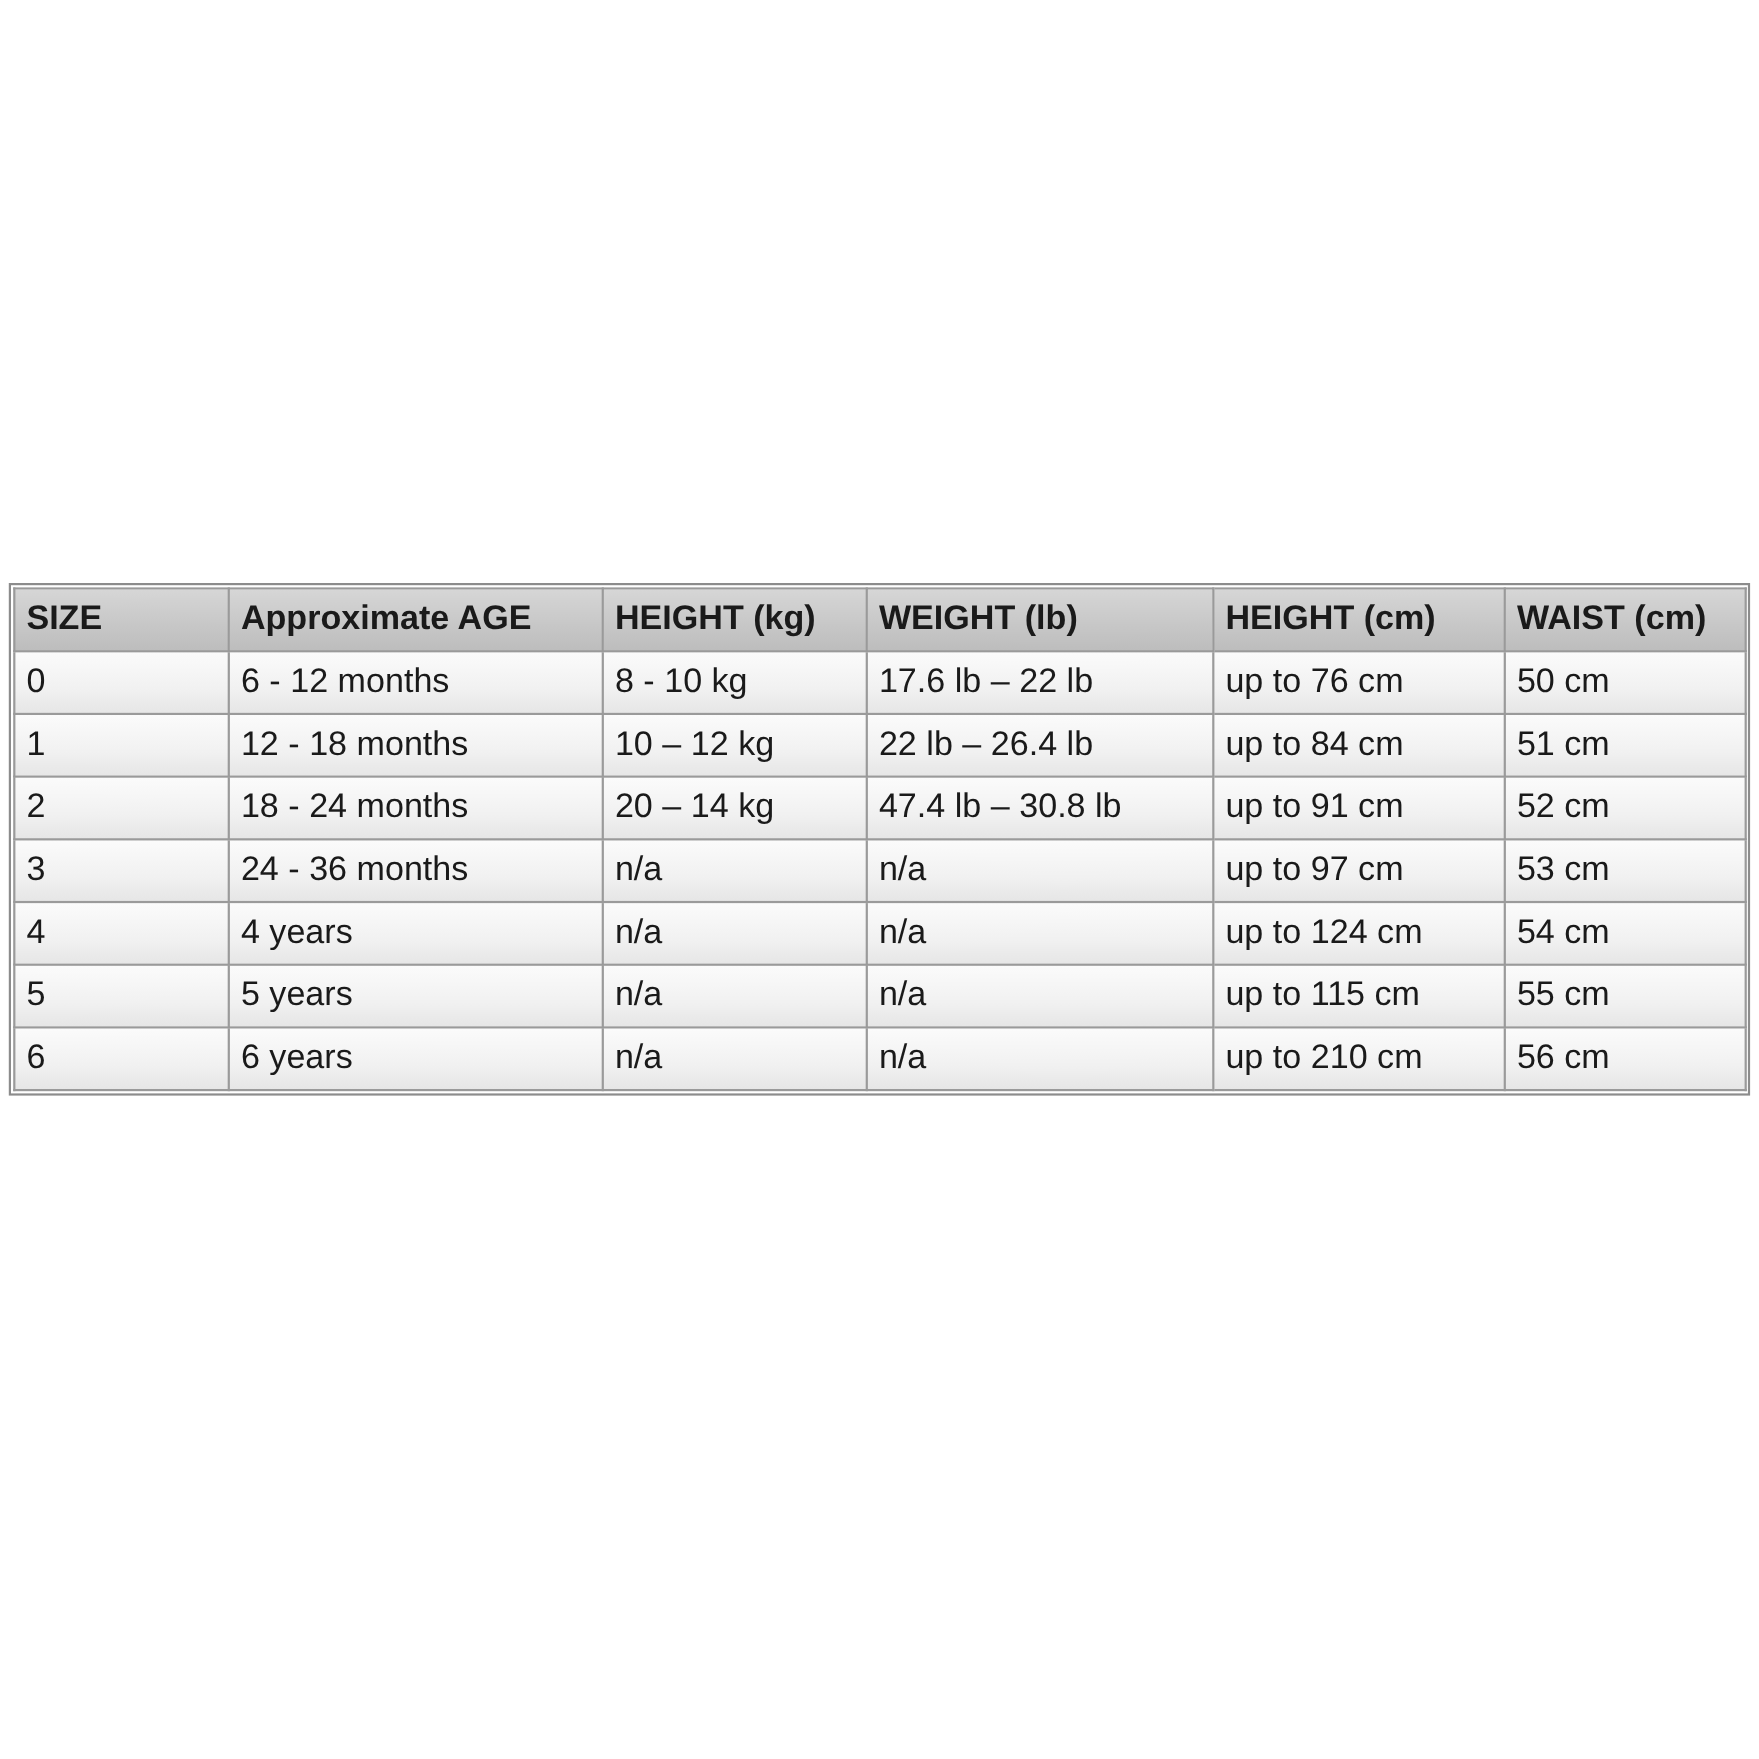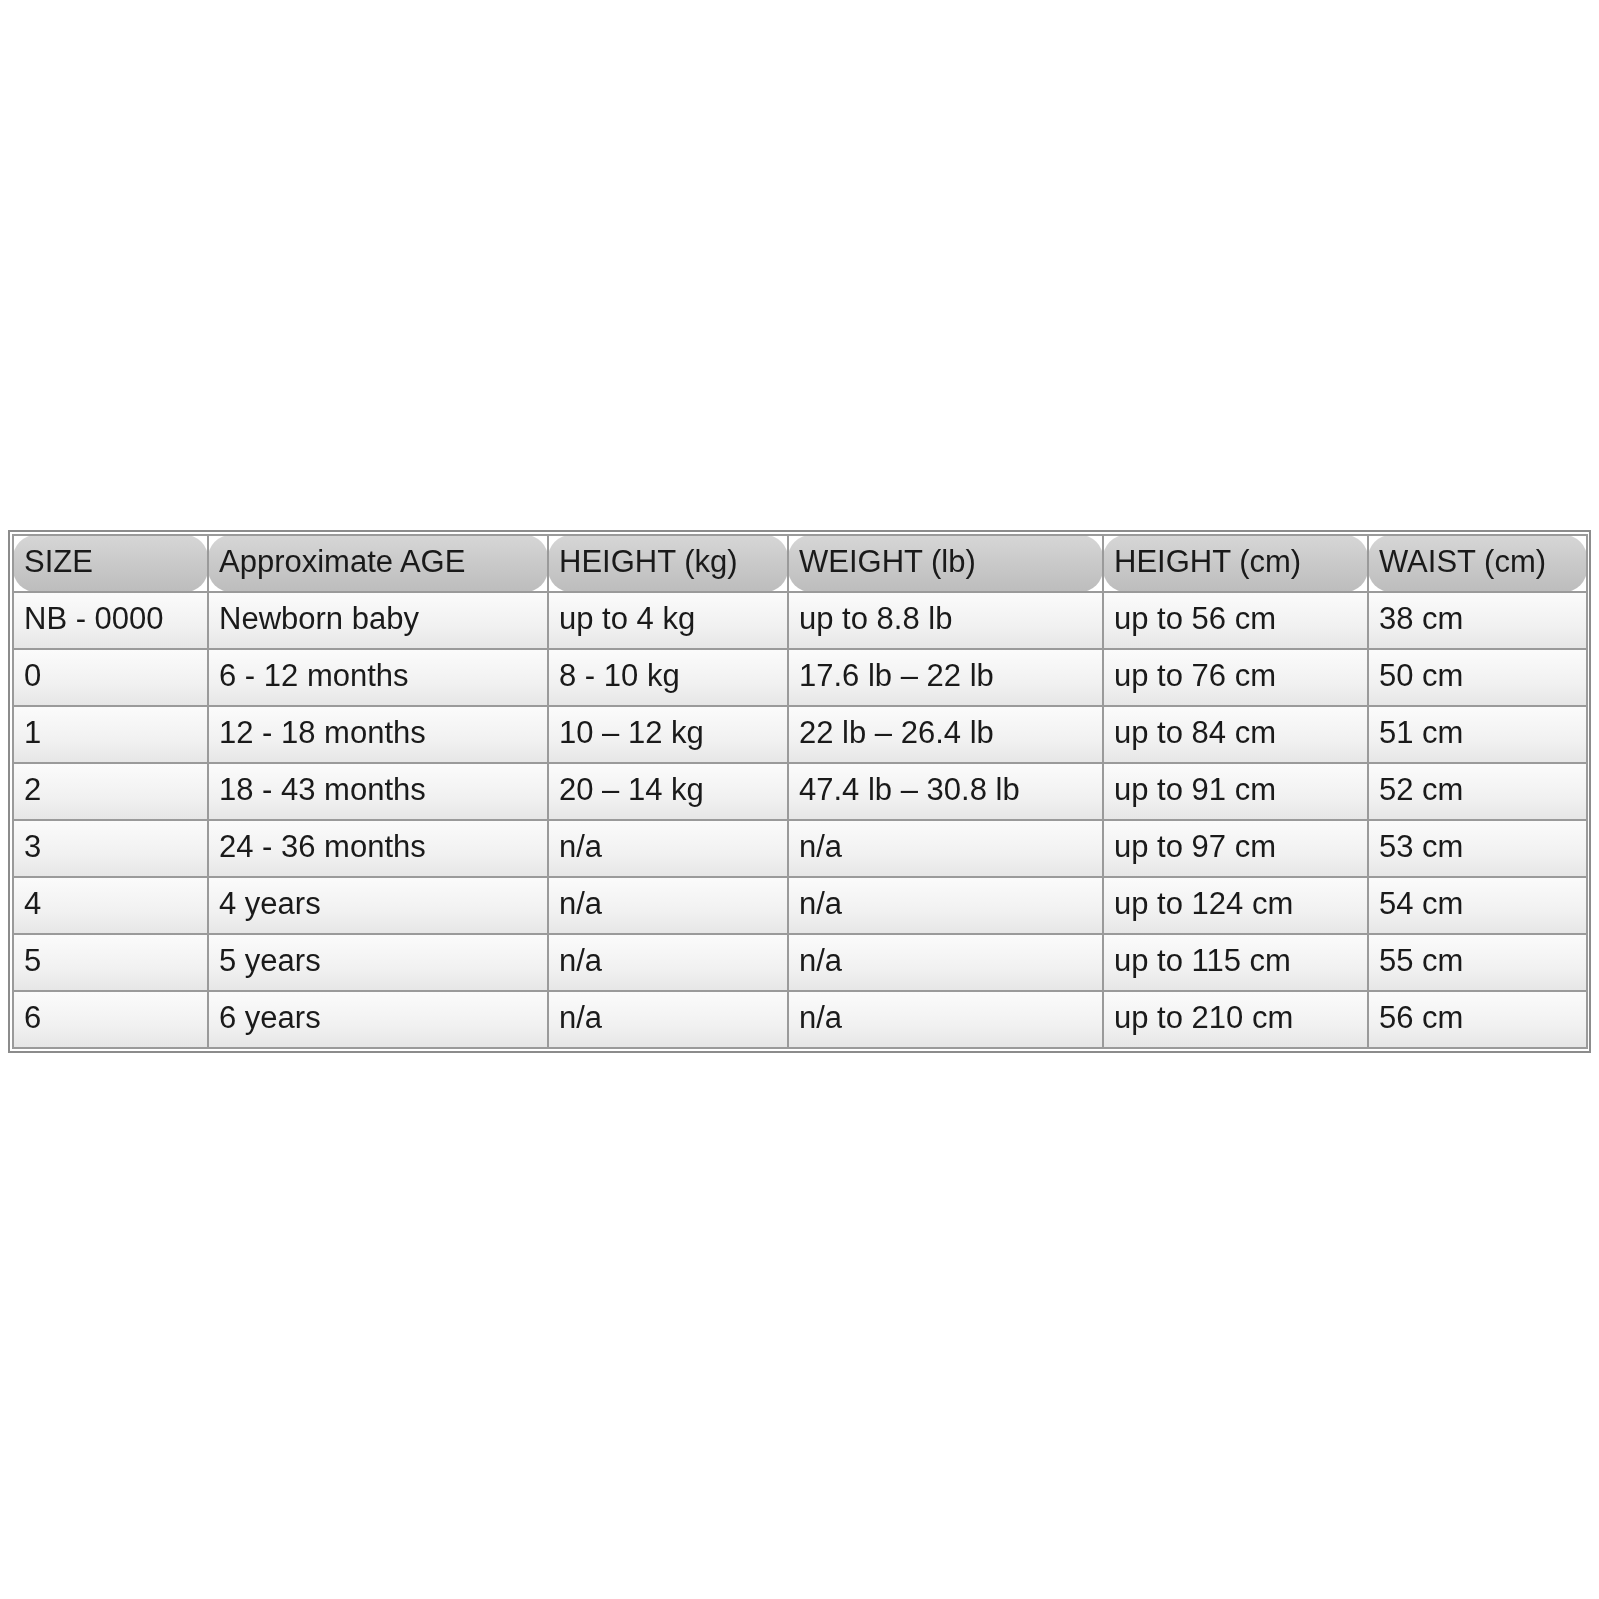--- a/index.html
+++ b/index.html
@@ -49,22 +49,21 @@
     line-height: 1.12;
     color: #1a1a1a;
     text-align: left;
     vertical-align: middle;
     height: 45px;
     white-space: nowrap;
     overflow: hidden;
   }
   table.size-chart thead th {
     background: linear-gradient(to bottom, #d6d6d6 0%, #c8c8c8 55%, #bdbdbd 100%);
-    font-weight: normal;
-    border-radius: 23px;
+    font-weight: bold;
   }
   table.size-chart tbody tr td {
     background: linear-gradient(to bottom, #fbfbfb 0%, #f1f1f1 60%, #e6e6e6 100%);
   }
 </style>
 </head>
 <body>
 
 <div id="page">
   <div id="table-wrap">
@@ -82,46 +81,38 @@
           <th>SIZE</th>
           <th>Approximate AGE</th>
           <th>HEIGHT (kg)</th>
           <th>WEIGHT (lb)</th>
           <th>HEIGHT (cm)</th>
           <th>WAIST (cm)</th>
         </tr>
       </thead>
       <tbody>
         <tr>
-          <td>NB - 0000</td>
-          <td>Newborn baby</td>
-          <td>up to 4 kg</td>
-          <td>up to 8.8 lb</td>
-          <td>up to 56 cm</td>
-          <td>38 cm</td>
-        </tr>
-        <tr>
           <td>0</td>
           <td>6 - 12 months</td>
           <td>8 - 10 kg</td>
           <td>17.6 lb – 22 lb</td>
           <td>up to 76 cm</td>
           <td>50 cm</td>
         </tr>
         <tr>
           <td>1</td>
           <td>12 - 18 months</td>
           <td>10 – 12 kg</td>
           <td>22 lb – 26.4 lb</td>
           <td>up to 84 cm</td>
           <td>51 cm</td>
         </tr>
         <tr>
           <td>2</td>
-          <td>18 - 43 months</td>
+          <td>18 - 24 months</td>
           <td>20 – 14 kg</td>
           <td>47.4 lb – 30.8 lb</td>
           <td>up to 91 cm</td>
           <td>52 cm</td>
         </tr>
         <tr>
           <td>3</td>
           <td>24 - 36 months</td>
           <td>n/a</td>
           <td>n/a</td>

